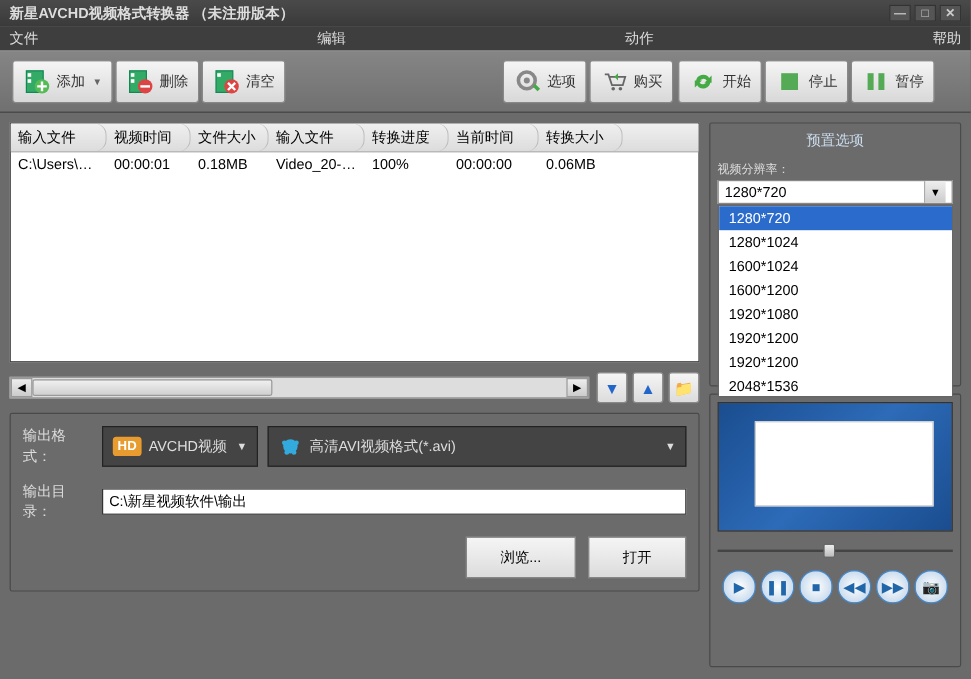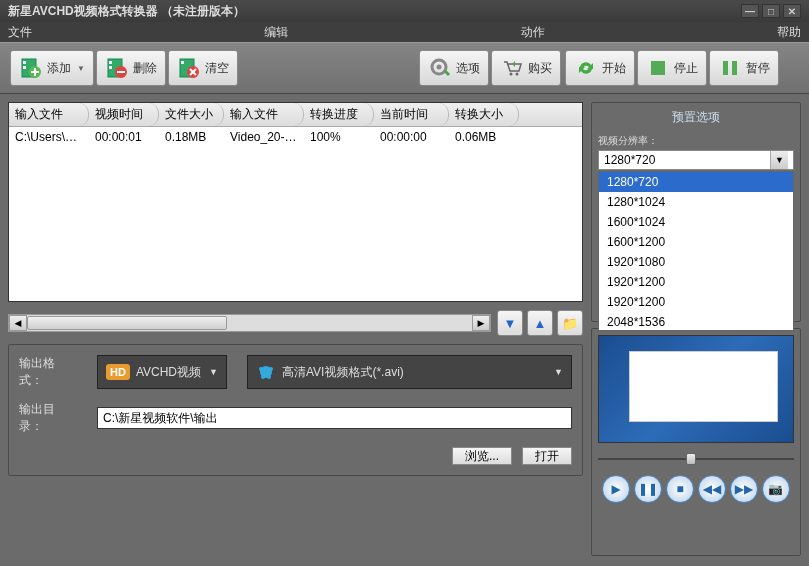--- a/index.html
+++ b/index.html
@@ -25,27 +25,27 @@
 .trow { display: flex; font-size: 12px; }
 .trow .td { padding: 3px 6px; border-right: 1px solid transparent; overflow: hidden; white-space: nowrap; text-overflow: ellipsis; }
 .c0 { width: 80px; } .c1 { width: 70px; } .c2 { width: 65px; } .c3 { width: 80px; } .c4 { width: 70px; } .c5 { width: 75px; } .c6 { width: 70px; }
 .hscroll { height: 18px; background: #ddd; border: 1px solid #999; position: relative; display: flex; align-items: center; }
 .hscroll .arr { width: 18px; height: 16px; background: linear-gradient(#eee,#ccc); border: 1px solid #999; display: flex; align-items: center; justify-content: center; font-size: 9px; cursor: pointer; }
 .hscroll .track { flex: 1; position: relative; height: 16px; }
 .hscroll .thumb { position: absolute; left: 0; width: 200px; height: 14px; top: 1px; background: linear-gradient(#f0f0f0,#d0d0d0); border: 1px solid #999; border-radius: 2px; }
 .sidebtns { display: flex; gap: 4px; justify-content: flex-end; padding: 2px 0; }
 .sqbtn { width: 26px; height: 26px; background: linear-gradient(#f5f5f5,#dcdcdc); border: 1px solid #888; border-radius: 3px; display: flex; align-items: center; justify-content: center; font-size: 13px; cursor: pointer; }
 .output-panel { padding: 10px; display: flex; flex-direction: column; gap: 12px; }
-.orow { display: flex; align-items: center; gap: 20px; font-size: 12px; color: #ddd; }
+.orow { display: flex; align-items: center; gap: 8px; font-size: 12px; color: #ddd; }
 .orow label { width: 58px; }
 .combo { background: #444; border: 1px solid #222; height: 34px; display: flex; align-items: center; padding: 0 8px; gap: 6px; color: #ddd; font-size: 12px; cursor: pointer; }
 .combo .caret { margin-left: auto; font-size: 9px; }
 .hd-badge { background: #e89b2f; color: #fff; font-weight: bold; padding: 2px 4px; border-radius: 3px; font-size: 11px; }
 .textin { flex: 1; height: 22px; background: #fff; border: 1px solid #333; padding: 0 5px; font-size: 12px; }
-.smbtn { height: 18px; padding: 0 12px; background: linear-gradient(#f5f5f5,#dcdcdc); border: 1px solid #888; font-size: 12px; cursor: pointer; }
+.smbtn { height: 35px; padding: 0 28px; background: linear-gradient(#f5f5f5,#dcdcdc); border: 1px solid #888; font-size: 12px; cursor: pointer; }
 .preset-panel { padding: 4px 6px 8px; }
 .preset-panel .ptitle { text-align: center; color: #cde; font-size: 12px; padding: 2px 0 4px; }
 .plabel { color: #ddd; font-size: 10px; margin: 4px 0 2px; }
 .dropdown { position: relative; }
 .dd-sel { background: #fff; border: 1px solid #888; height: 20px; display: flex; align-items: center; padding: 0 5px; font-size: 12px; cursor: pointer; }
 .dd-sel .caret { margin-left: auto; background: linear-gradient(#eee,#ccc); border-left: 1px solid #aaa; width: 18px; height: 18px; display: flex; align-items: center; justify-content: center; font-size: 9px; }
 .dd-list { position: absolute; top: 21px; left: 0; right: 0; background: #fff; border: 1px solid #666; max-height: 160px; overflow-y: auto; z-index: 100; }
 .dd-item { padding: 3px 8px; font-size: 12px; cursor: pointer; }
 .dd-item.sel { background: #2a6bcc; color: #fff; }
 .preview-panel { padding: 6px; }

